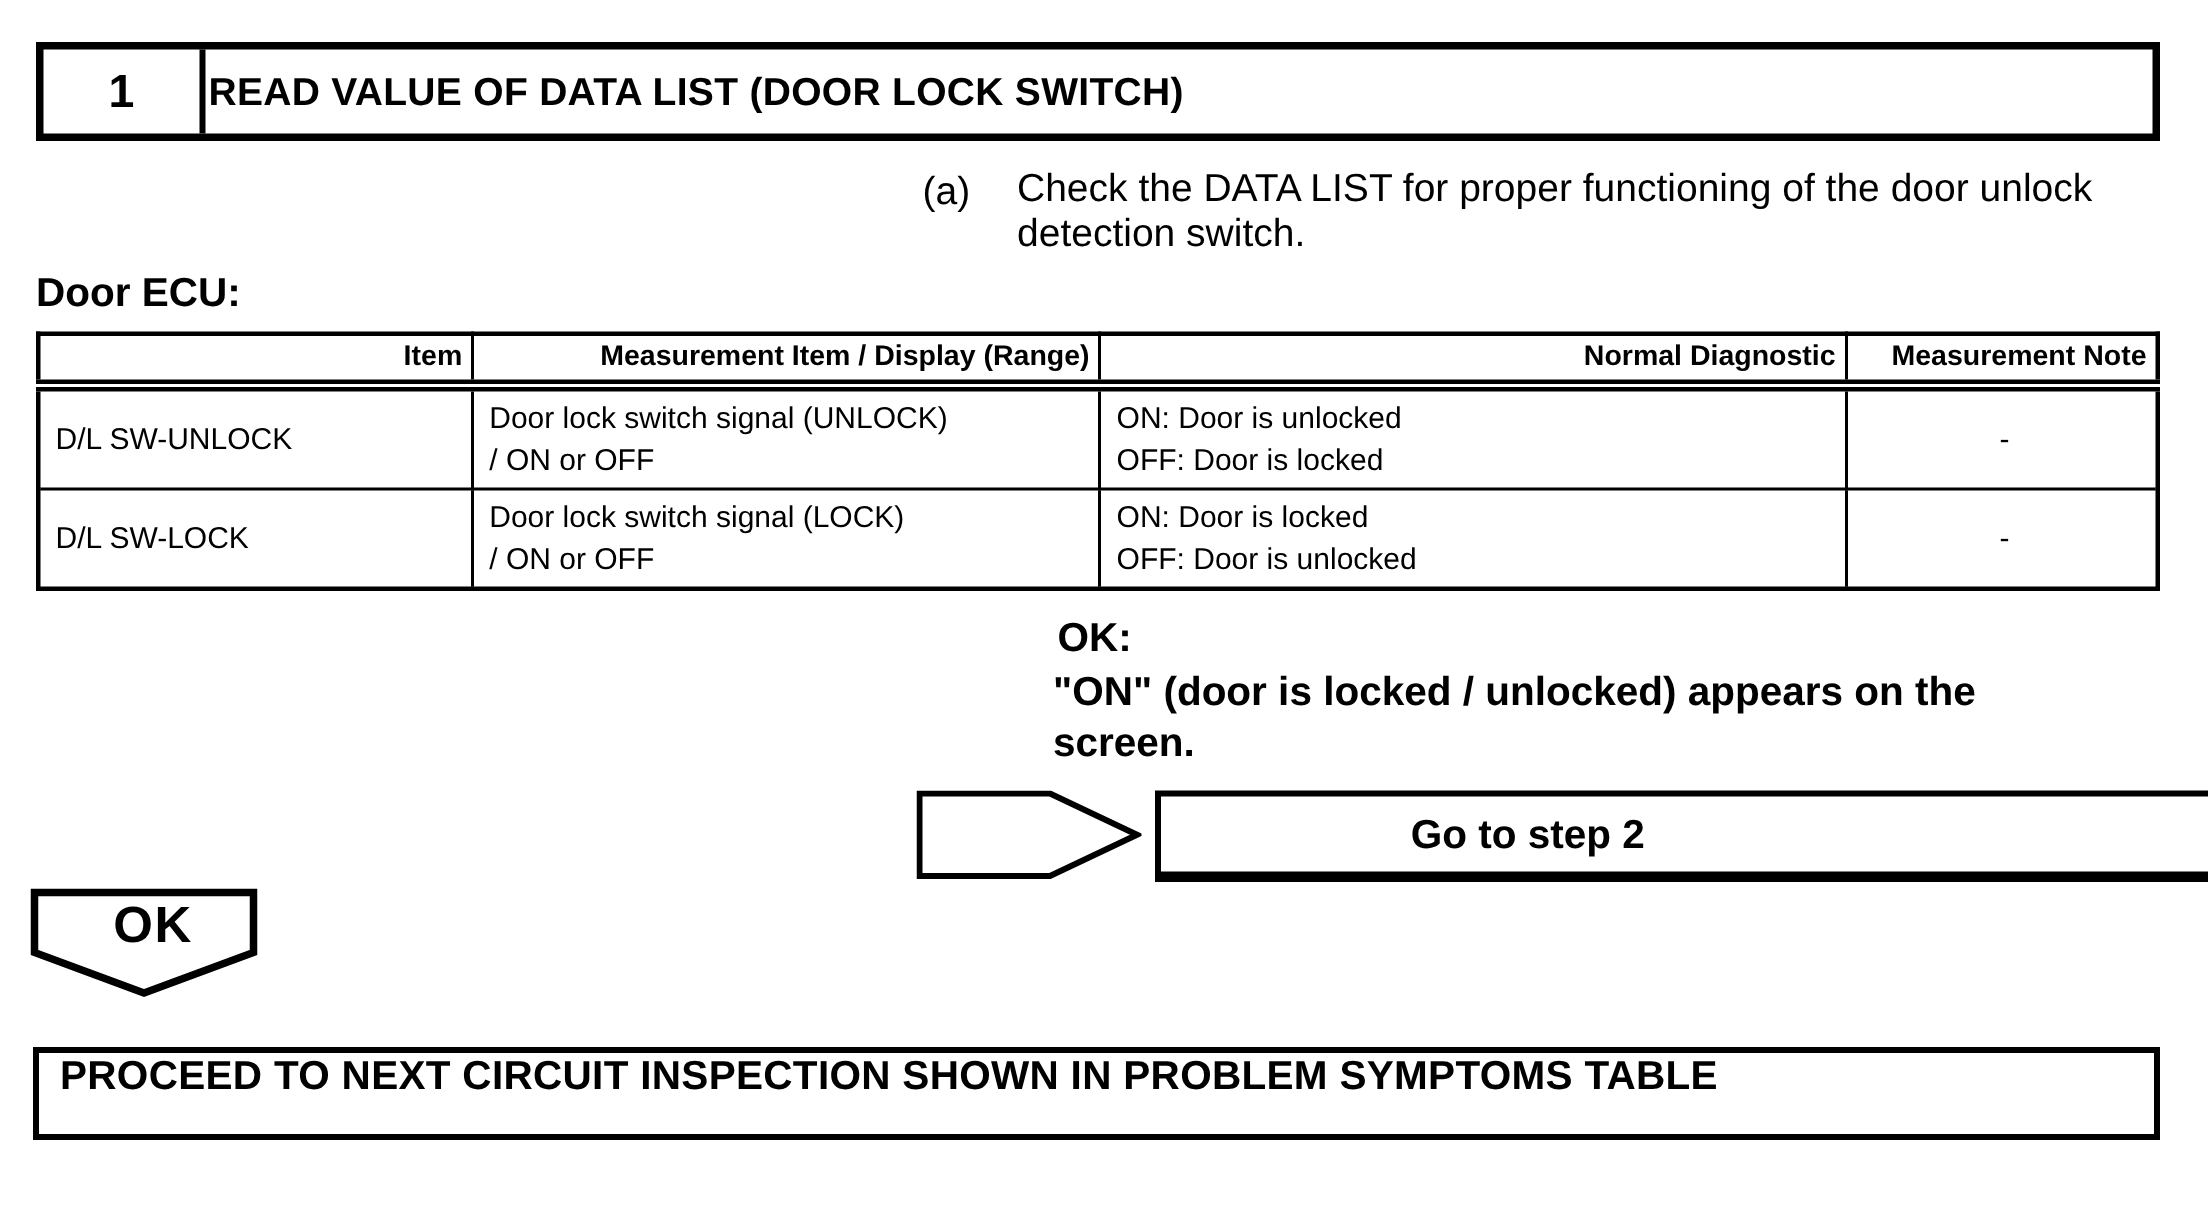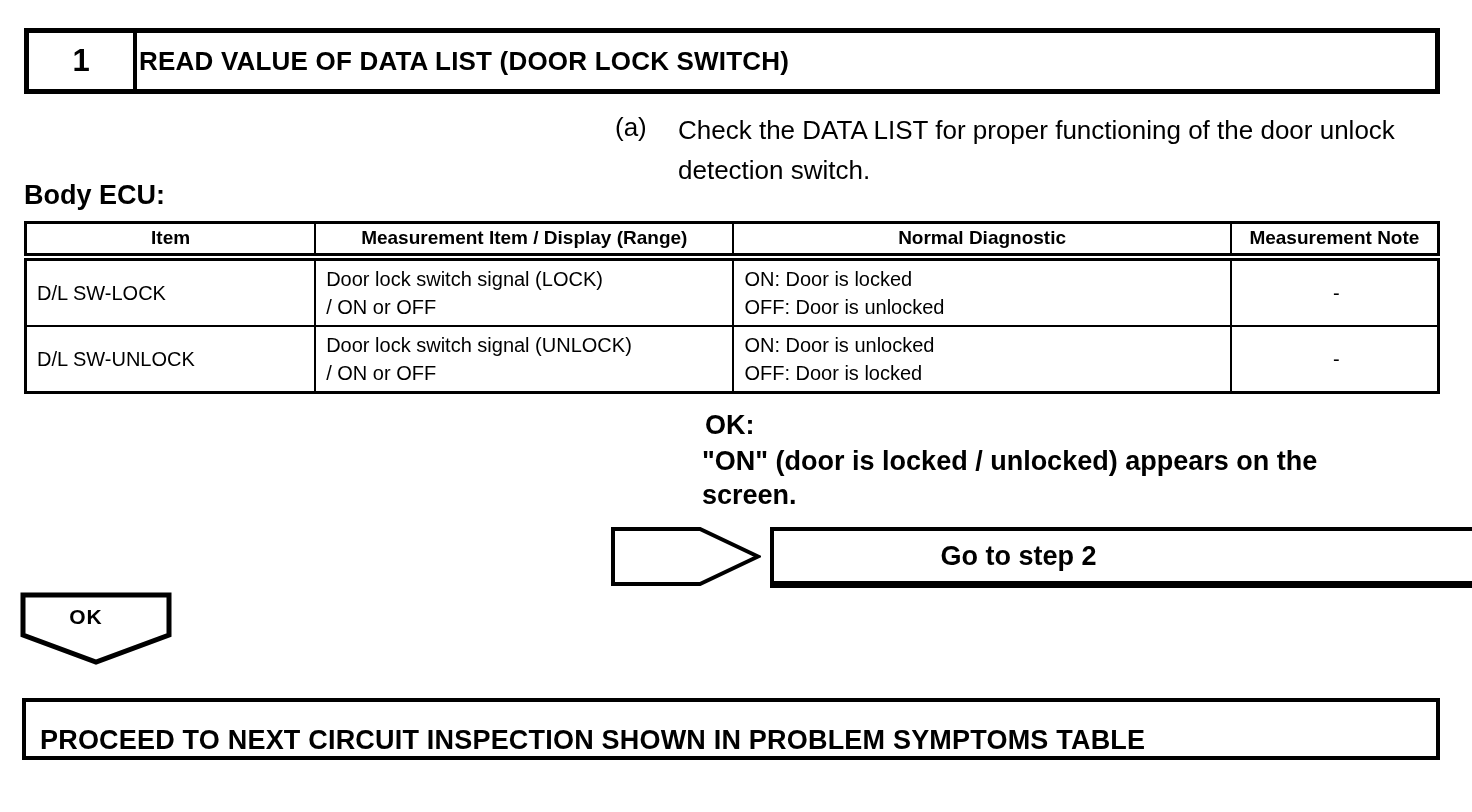--- a/index.html
+++ b/index.html
@@ -25,35 +25,35 @@
   }
   .step-title {
     flex: 1; display: flex; align-items: center;
     padding-left: 2px; font-weight: bold; font-size: 26px;
     letter-spacing: 0.2px; white-space: nowrap;
   }
 
   
   .instruction { left: 615px; top: 110px; width: 822px; display: flex; }
   .instruction-marker { width: 63px; font-size: 26px; line-height: 34px; }
-  .instruction-text { flex: 1; font-size: 26px; line-height: 40px; max-width: 760px; }
+  .instruction-text { flex: 1; font-size: 26px; line-height: 30px; max-width: 760px; }
 
   
   .table-caption { left: 24px; top: 180px; font-weight: bold; font-size: 27px; }
 
   
   .data-table-wrap { left: 24px; top: 221px; width: 1416px; }
   table.data-table {
     border-collapse: collapse; table-layout: fixed; width: 100%;
     border: 3px solid #000;
   }
   table.data-table th {
     border: 2px solid #000; border-bottom: 8px double #000;
     height: 34px; font-size: 19px; font-weight: bold;
-    text-align: center; padding: 2px 6px;
+    text-align: right; padding: 2px 6px;
   }
   table.data-table td {
     border: 2px solid #000; height: 66px;
     font-size: 20px; line-height: 28px;
     vertical-align: middle; padding: 4px 6px 4px 10px;
   }
   td.cell-multiline { white-space: pre-line; }
   td.cell-note { text-align: center; padding: 4px; }
 
   
@@ -76,79 +76,79 @@
     border: 4px solid #000; border-right-width: 6px; border-bottom-width: 7px;
     display: flex; align-items: center; justify-content: center;
     padding-right: 215px;
     font-weight: bold; font-size: 27px; background: #fff;
   }
 
   
   .ok-pentagon { left: 20px; top: 592px; width: 152px; height: 76px; }
   .ok-pentagon svg { display: block; }
   .ok-pentagon-label {
-    position: absolute; left: 0; top: 5px; width: 132px; height: 40px;
+    position: absolute; left: 16px; top: 5px; width: 132px; height: 40px;
     display: flex; align-items: center; justify-content: center;
-    font-weight: bold; font-size: 21px; letter-spacing: 1px;
+    font-weight: bold; font-size: 34px; letter-spacing: 1px;
   }
 
   
   .footer-box {
     left: 22px; top: 698px; width: 1418px; height: 62px;
-    border: 4px solid #000; display: flex; align-items: flex-end;
+    border: 4px solid #000; display: flex; align-items: flex-start;
     padding-left: 14px; font-weight: bold; font-size: 27px;
     letter-spacing: 0.2px; white-space: nowrap; background: #fff;
   }
 </style>
 </head>
 <body>
 
 <div class="abs step-header">
   <div class="step-number">1</div>
   <div class="step-title">READ VALUE OF DATA LIST (DOOR LOCK SWITCH)</div>
 </div>
 
 <div class="abs instruction">
   <div class="instruction-marker">(a)</div>
   <div class="instruction-text">Check the DATA LIST for proper functioning of the door unlock detection switch.</div>
 </div>
 
-<div class="abs table-caption">Body ECU:</div>
+<div class="abs table-caption">Door ECU:</div>
 
 <div class="abs data-table-wrap">
   <table class="data-table">
     <colgroup>
       <col style="width:20.5%">
       <col style="width:29.6%">
       <col style="width:35.2%">
       <col style="width:14.7%">
     </colgroup>
     <thead>
       <tr>
         <th>Item</th>
         <th>Measurement Item / Display (Range)</th>
         <th>Normal Diagnostic</th>
         <th>Measurement Note</th>
       </tr>
     </thead>
     <tbody>
       <tr>
+        <td>D/L SW-UNLOCK</td>
+        <td class="cell-multiline">Door lock switch signal (UNLOCK)
+/ ON or OFF</td>
+        <td class="cell-multiline">ON: Door is unlocked
+OFF: Door is locked</td>
+        <td class="cell-note">-</td>
+      </tr>
+      <tr>
         <td>D/L SW-LOCK</td>
         <td class="cell-multiline">Door lock switch signal (LOCK)
 / ON or OFF</td>
         <td class="cell-multiline">ON: Door is locked
 OFF: Door is unlocked</td>
-        <td class="cell-note">-</td>
-      </tr>
-      <tr>
-        <td>D/L SW-UNLOCK</td>
-        <td class="cell-multiline">Door lock switch signal (UNLOCK)
-/ ON or OFF</td>
-        <td class="cell-multiline">ON: Door is unlocked
-OFF: Door is locked</td>
         <td class="cell-note">-</td>
       </tr>
     </tbody>
   </table>
 </div>
 
 <div class="abs ok-note-label">OK:</div>
 <div class="abs ok-note-text">"ON" (door is locked / unlocked) appears on the screen.</div>
 
 <div class="abs ng-arrow">

